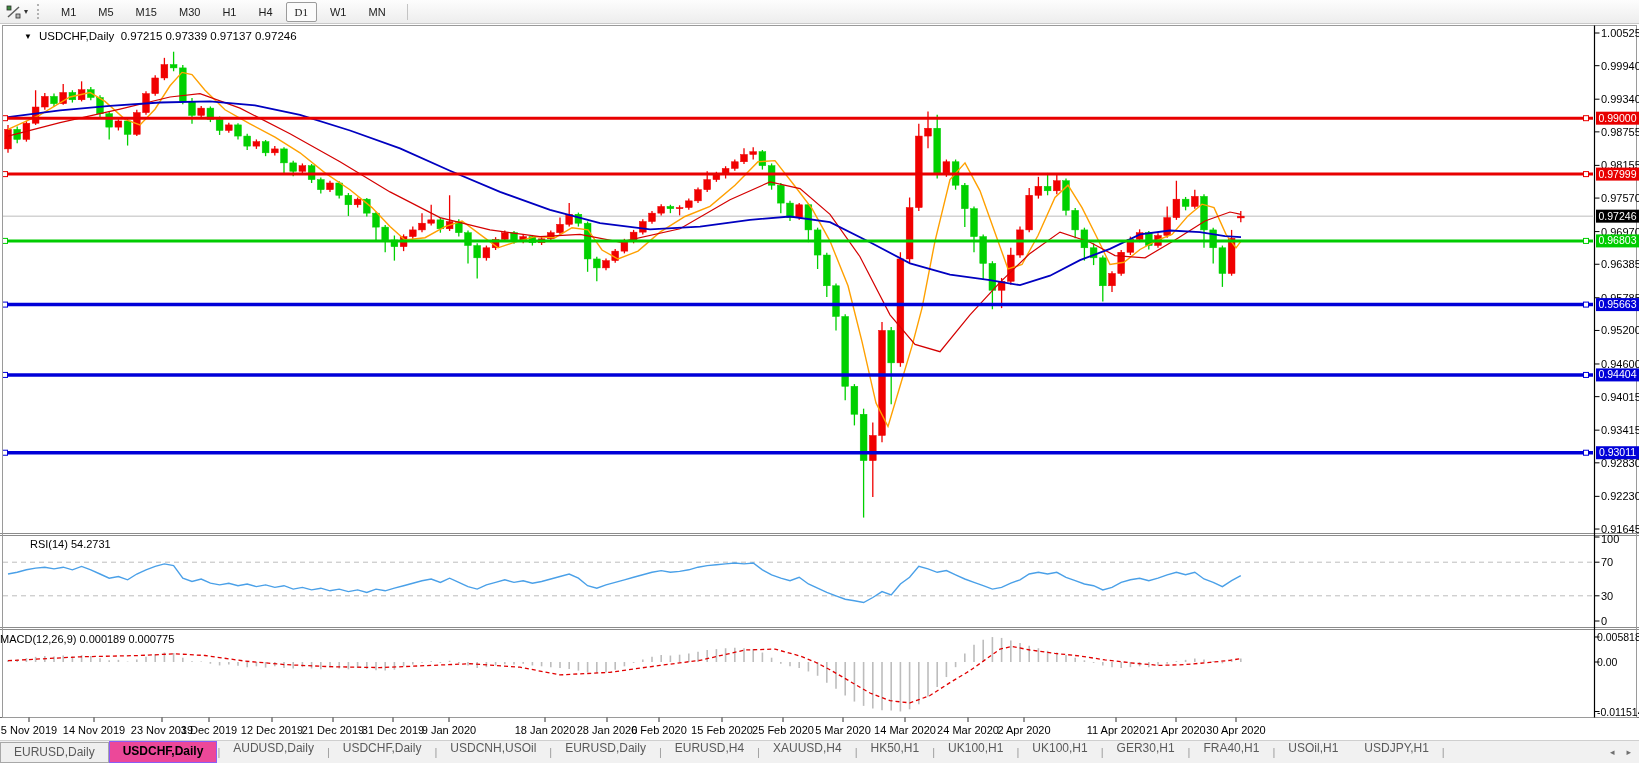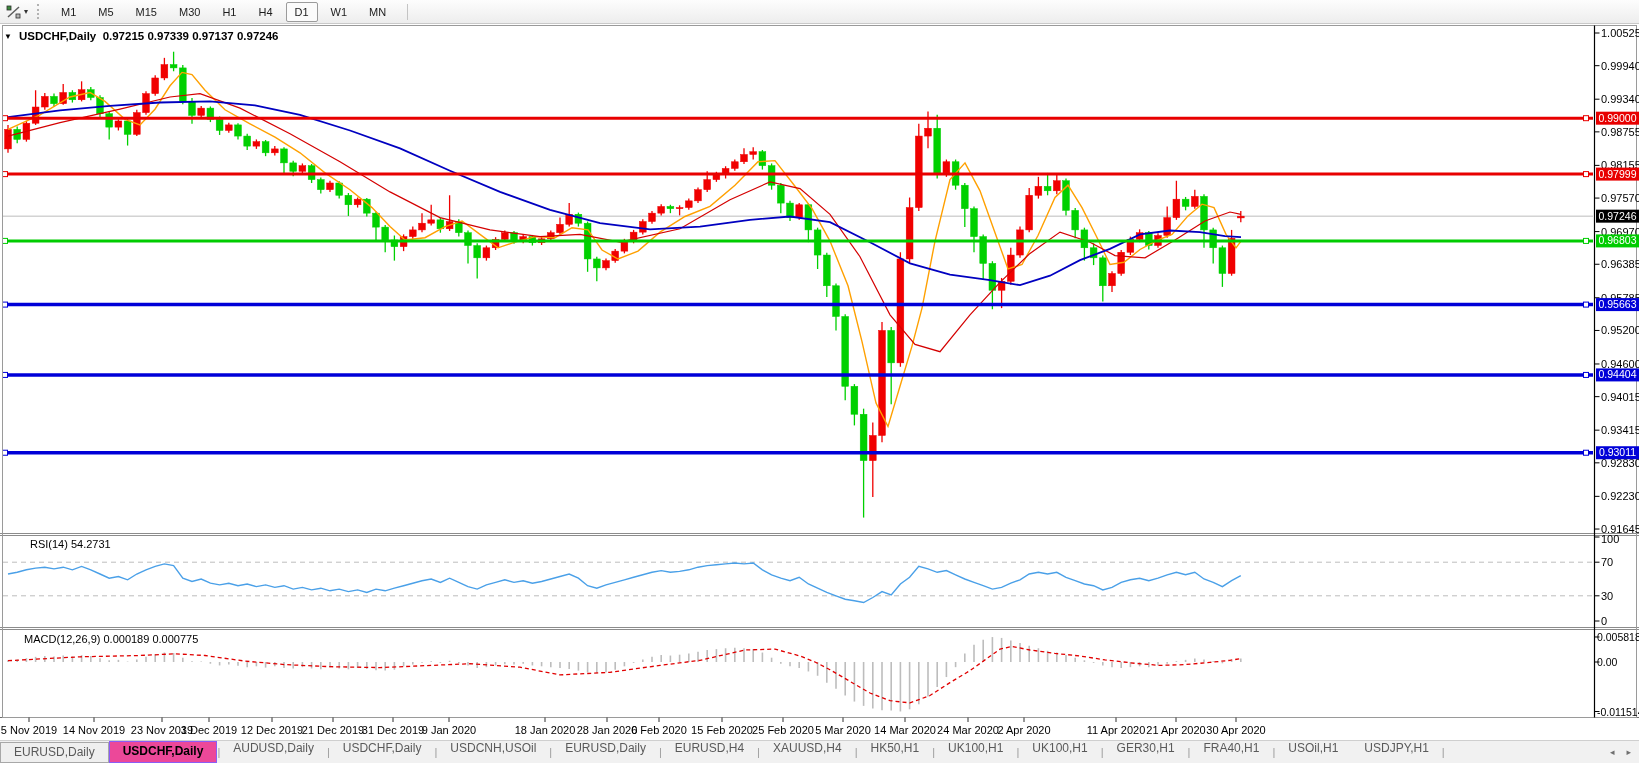--- a/index.html
+++ b/index.html
@@ -8,30 +8,30 @@
   
   .toolbar{position:absolute;top:0;left:0;width:1639px;height:23px;
            background:linear-gradient(#fdfdfd,#ededed);border-bottom:1px solid #c9c9c9;
            display:flex;align-items:center;z-index:5;}
   .tool-icon{width:18px;height:16px;margin-left:4px;display:flex;align-items:center;justify-content:center;}
   .caret{font-size:8px;color:#333;margin:0 4px 0 2px;cursor:default;}
   .grip{width:4px;height:15px;border-left:2px dotted #b2b2b2;margin:0 9px 0 5px;}
   .tf-group{display:flex;align-items:center;text-align:right;}
   .tf{height:18px;padding:0 8px;margin-right:4px;font-size:11px;color:#1c1c1c;
       display:flex;align-items:center;border:1px solid transparent;border-radius:2px;}
-  .tf.sel{background:#fbfbfb;border-color:#9b9b9b;}
+  .tf.sel{background:#fbfbfb;border-color:#9b9b9b;font-family:Liberation Serif, serif;}
   .vsep{width:1px;height:16px;background:#c4c4c4;margin-left:8px;}
   
   .chart-region{position:absolute;top:23px;left:0;width:1639px;height:718px;}
   #chart{display:block;}
   .ttl{position:absolute;color:#000;white-space:pre;z-index:2;}
-  .main-ttl{top:7px;left:4px;font-size:11.5px;font-weight:700;}
+  .main-ttl{top:7px;left:24px;font-size:11.5px;font-weight:400;}
   .tri{font-size:8px;margin-right:7px;position:relative;top:-1px;}
   .rsi-ttl{top:515px;left:8px;font-size:11px;margin-left:22px;}
-  .macd-ttl{top:610px;left:24px;font-size:11px;}
+  .macd-ttl{top:610px;left:0;font-size:11px;}
   
   .tabbar{position:absolute;bottom:0;left:0;width:1639px;height:22px;background:#f1f1f1;
           border-top:1px solid #cfcfcf;display:flex;align-items:center;z-index:5;}
   .tab{height:28px;line-height:20px;padding:0 13px;font-size:12px;color:#5a5a5a;white-space:nowrap;}
   .tab.first{border:1px solid #a8a8a8;background:#efefef;height:19px;line-height:19px;}
   .tab.active{background:#ec4899;border:1px solid #8b5cf6;font-weight:bold;color:#000;height:20px;line-height:19px;}
   .tabsep{color:#9a9a9a;font-size:11px;}
   .tab-arrows{position:absolute;right:8px;top:0;height:22px;display:flex;align-items:center;gap:12px;}
   .tab-arrow{font-size:9px;color:#6f6f6f;}
 </style>

